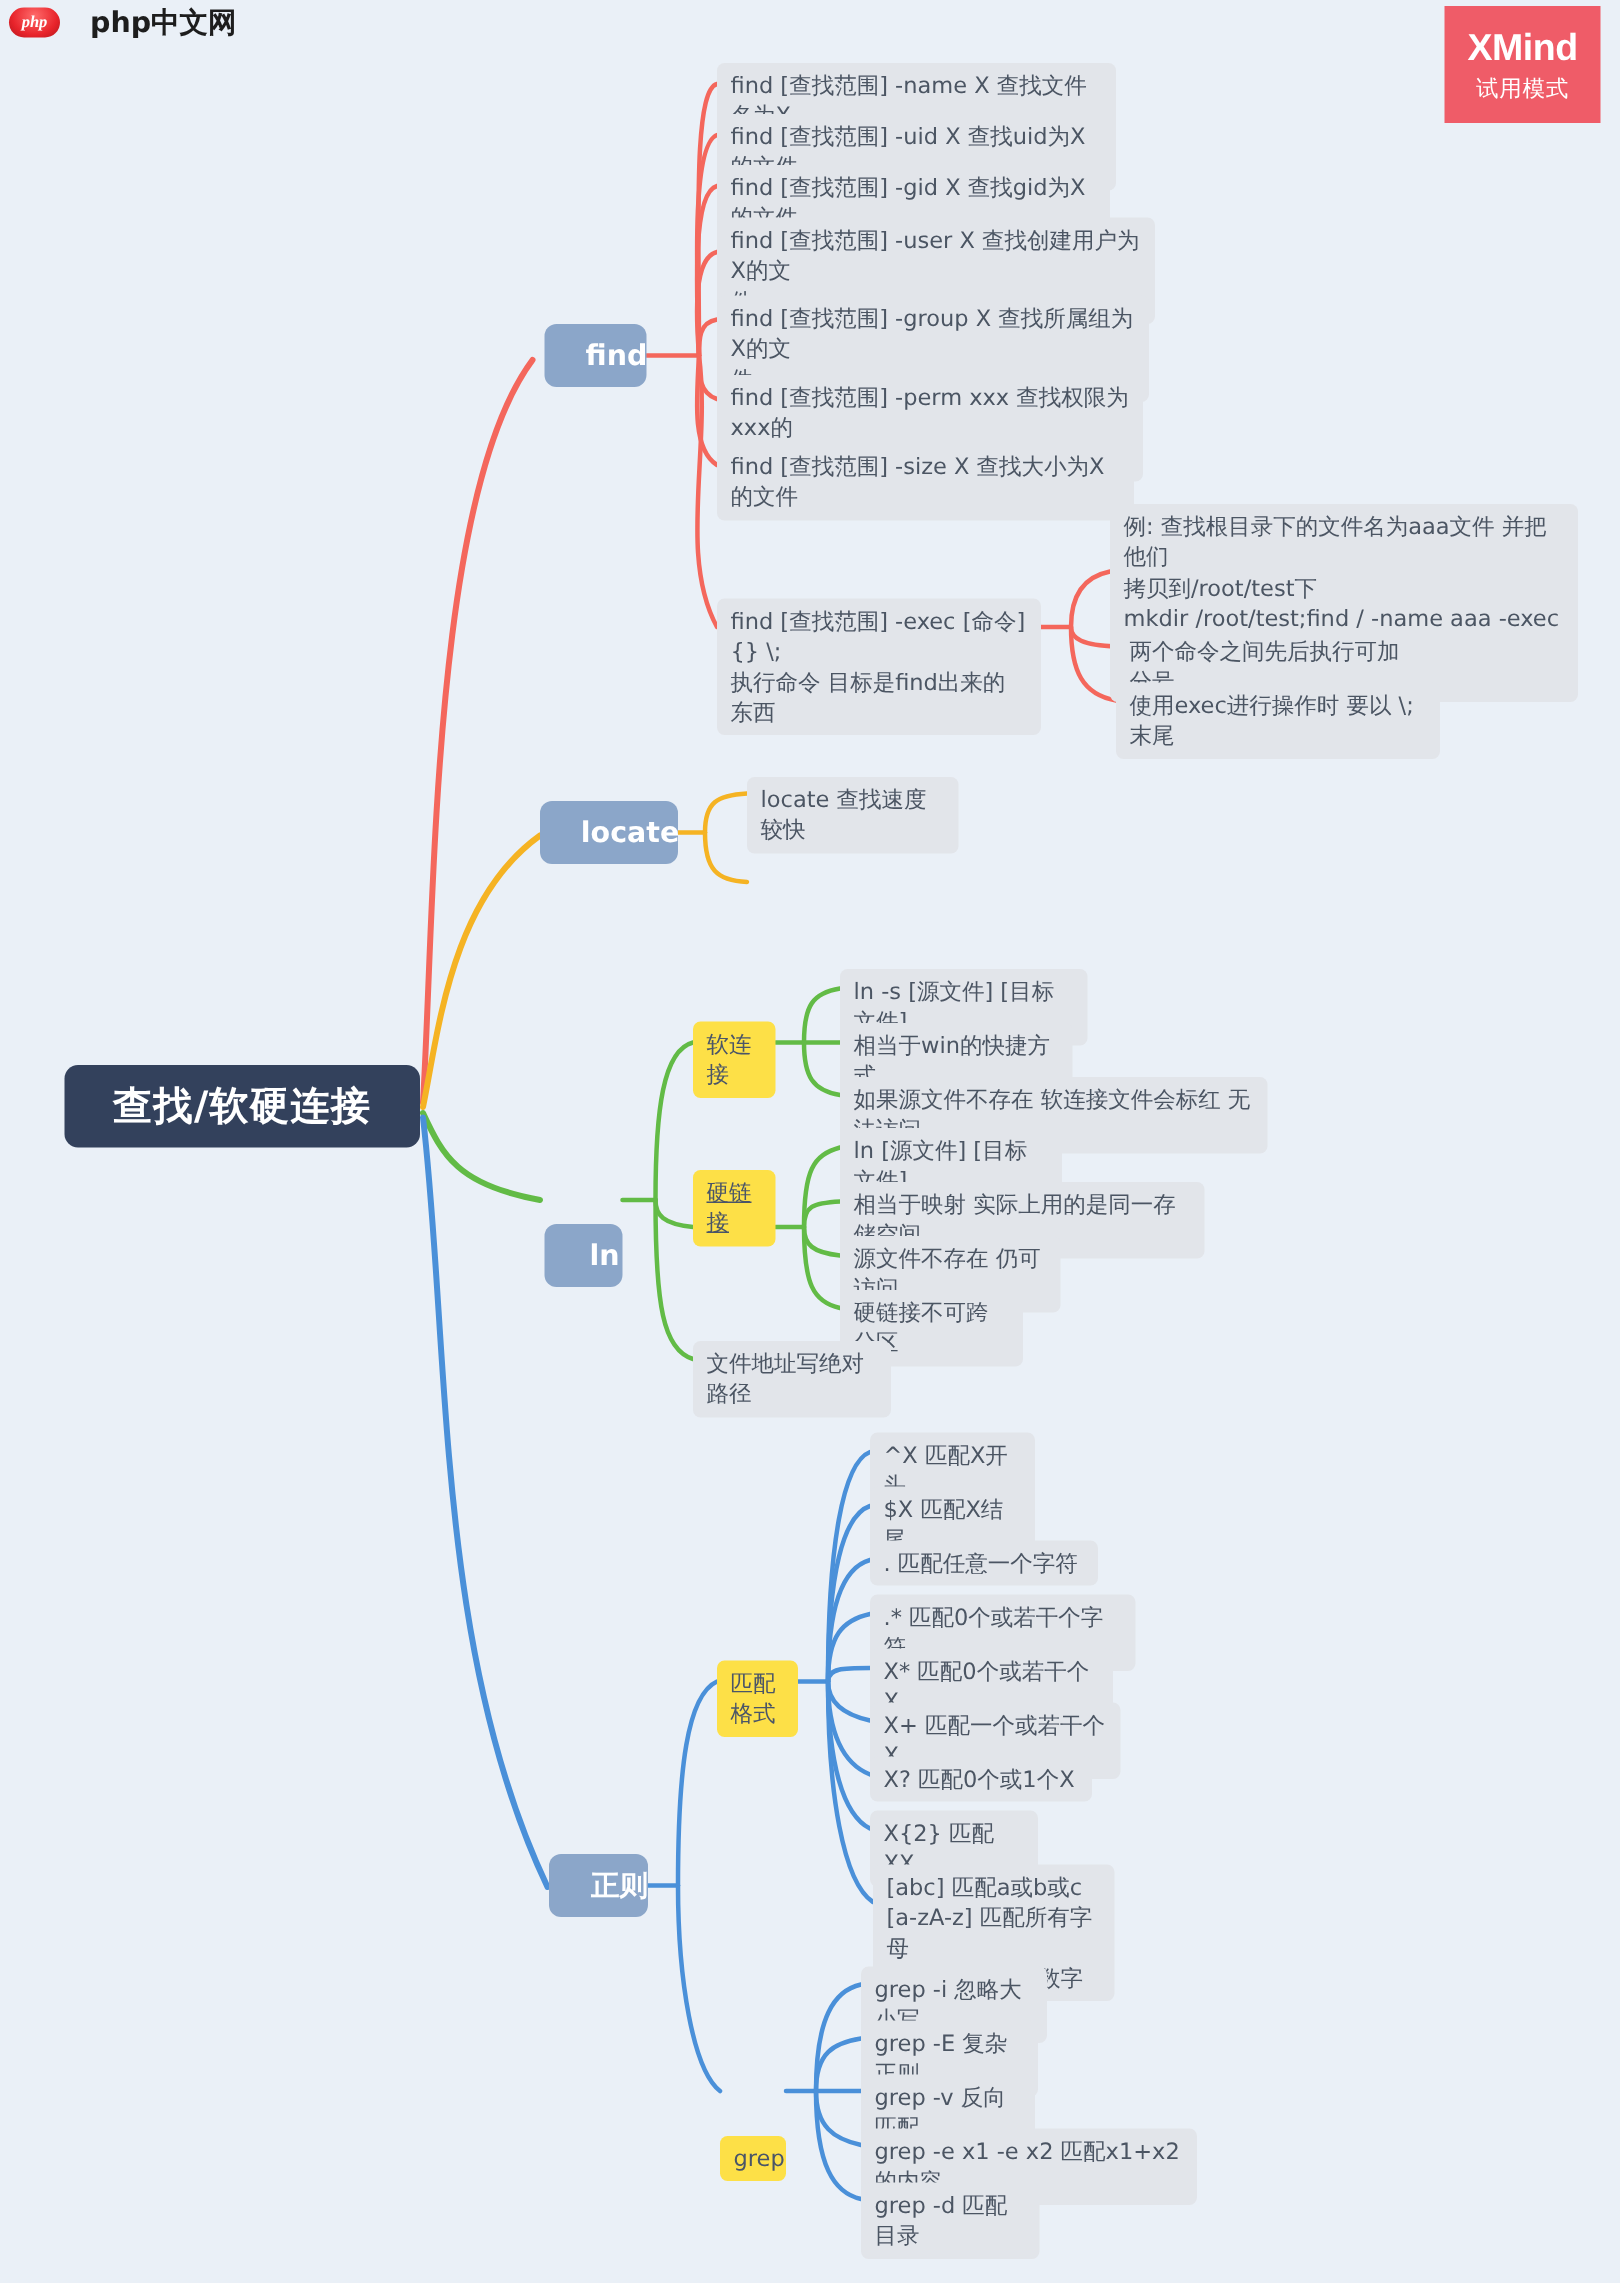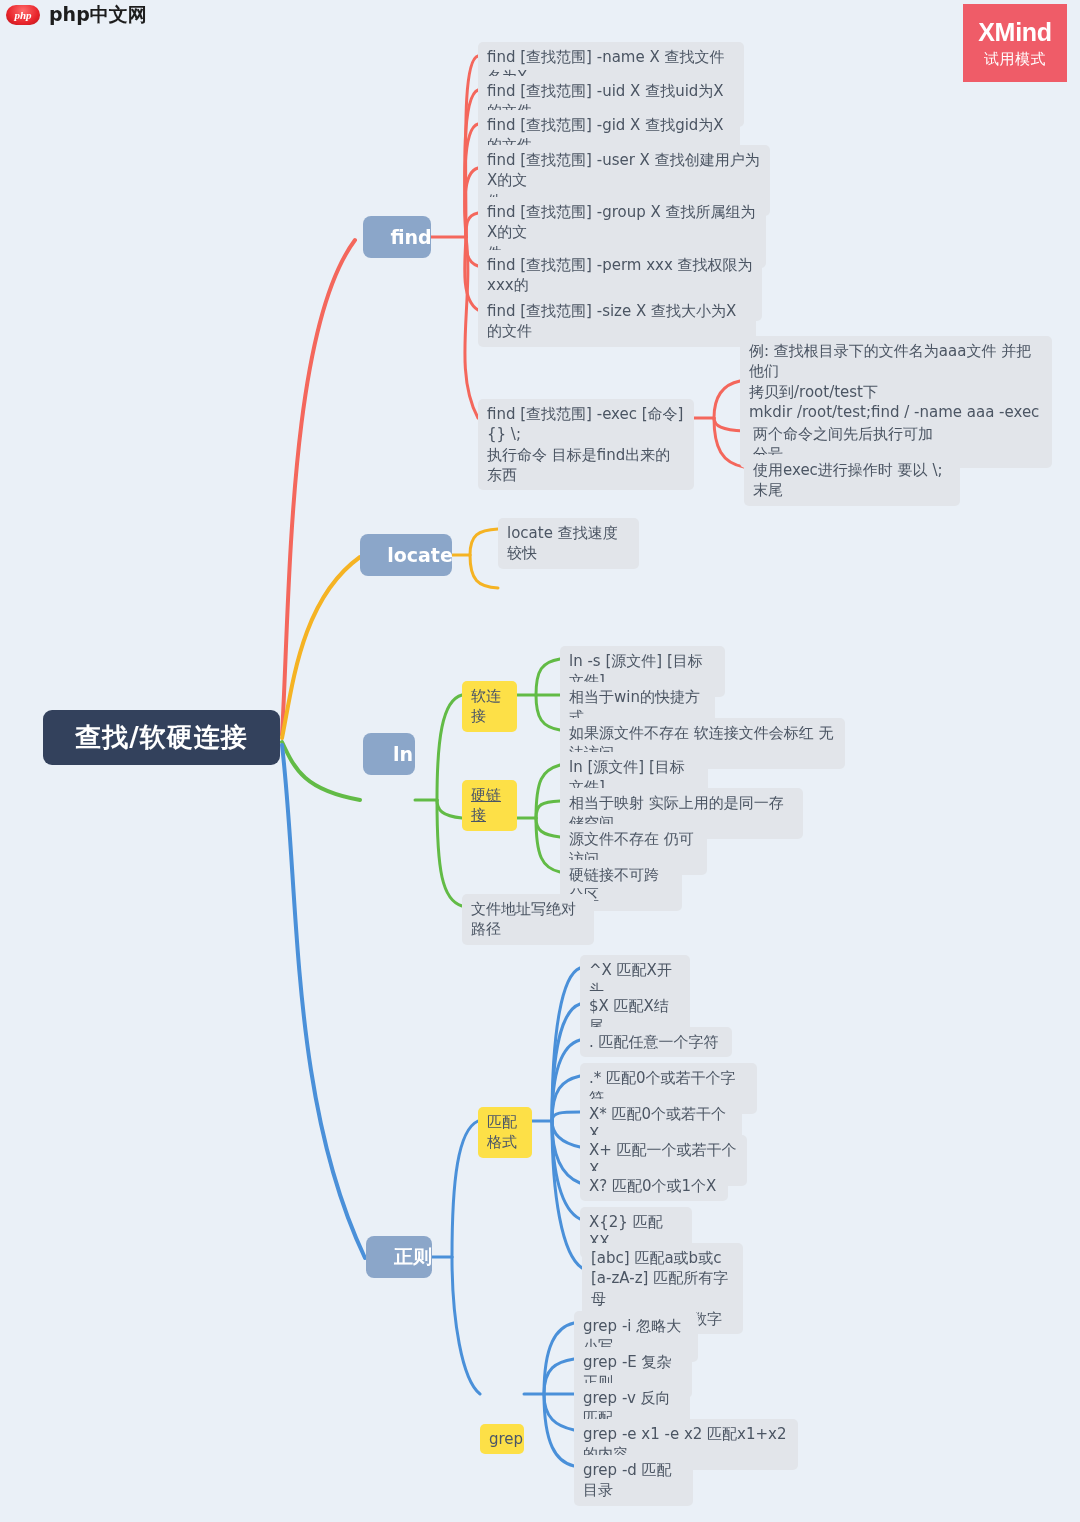--- a/index.html
+++ b/index.html
@@ -31,21 +31,21 @@
     pointer-events: none;
   }
 
   
   .php-logo {
     position: absolute;
     left: 6px;
     top: 2px;
     display: flex;
     align-items: center;
-    gap: 9px;
+    gap: 20px;
     z-index: 30;
   }
   .php-badge {
     width: 34px;
     height: 20px;
     border-radius: 10px;
     background: radial-gradient(ellipse at 50% 28%, #ff6b6b 0%, #e8242b 62%, #b3151c 100%);
     color: #fff;
     font-size: 11px;
     font-style: italic;
@@ -263,21 +263,21 @@
   </div>
 
   <div class="node node-branch" style="left:360px; top:534px; width:92px; height:42px;">
     <span>locate</span>
   </div>
 
   <div class="node node-leaf" style="left:498px; top:518px; width:141px;">
     <span>locate 查找速度较快</span>
   </div>
 
-  <div class="node node-branch" style="left:363px; top:733px; width:52px; height:42px;align-items:center;">
+  <div class="node node-branch" style="left:363px; top:816px; width:52px; height:42px;align-items:center;">
     <span>ln</span>
   </div>
 
   <div class="node node-sub" style="left:462px; top:681px; width:55px;">
     <span>软连接</span>
   </div>
   <div class="node node-leaf" style="left:560px; top:646px; width:165px;">
     <span>ln -s [源文件] [目标文件]</span>
   </div>
   <div class="node node-leaf" style="left:560px; top:682px; width:155px;">

